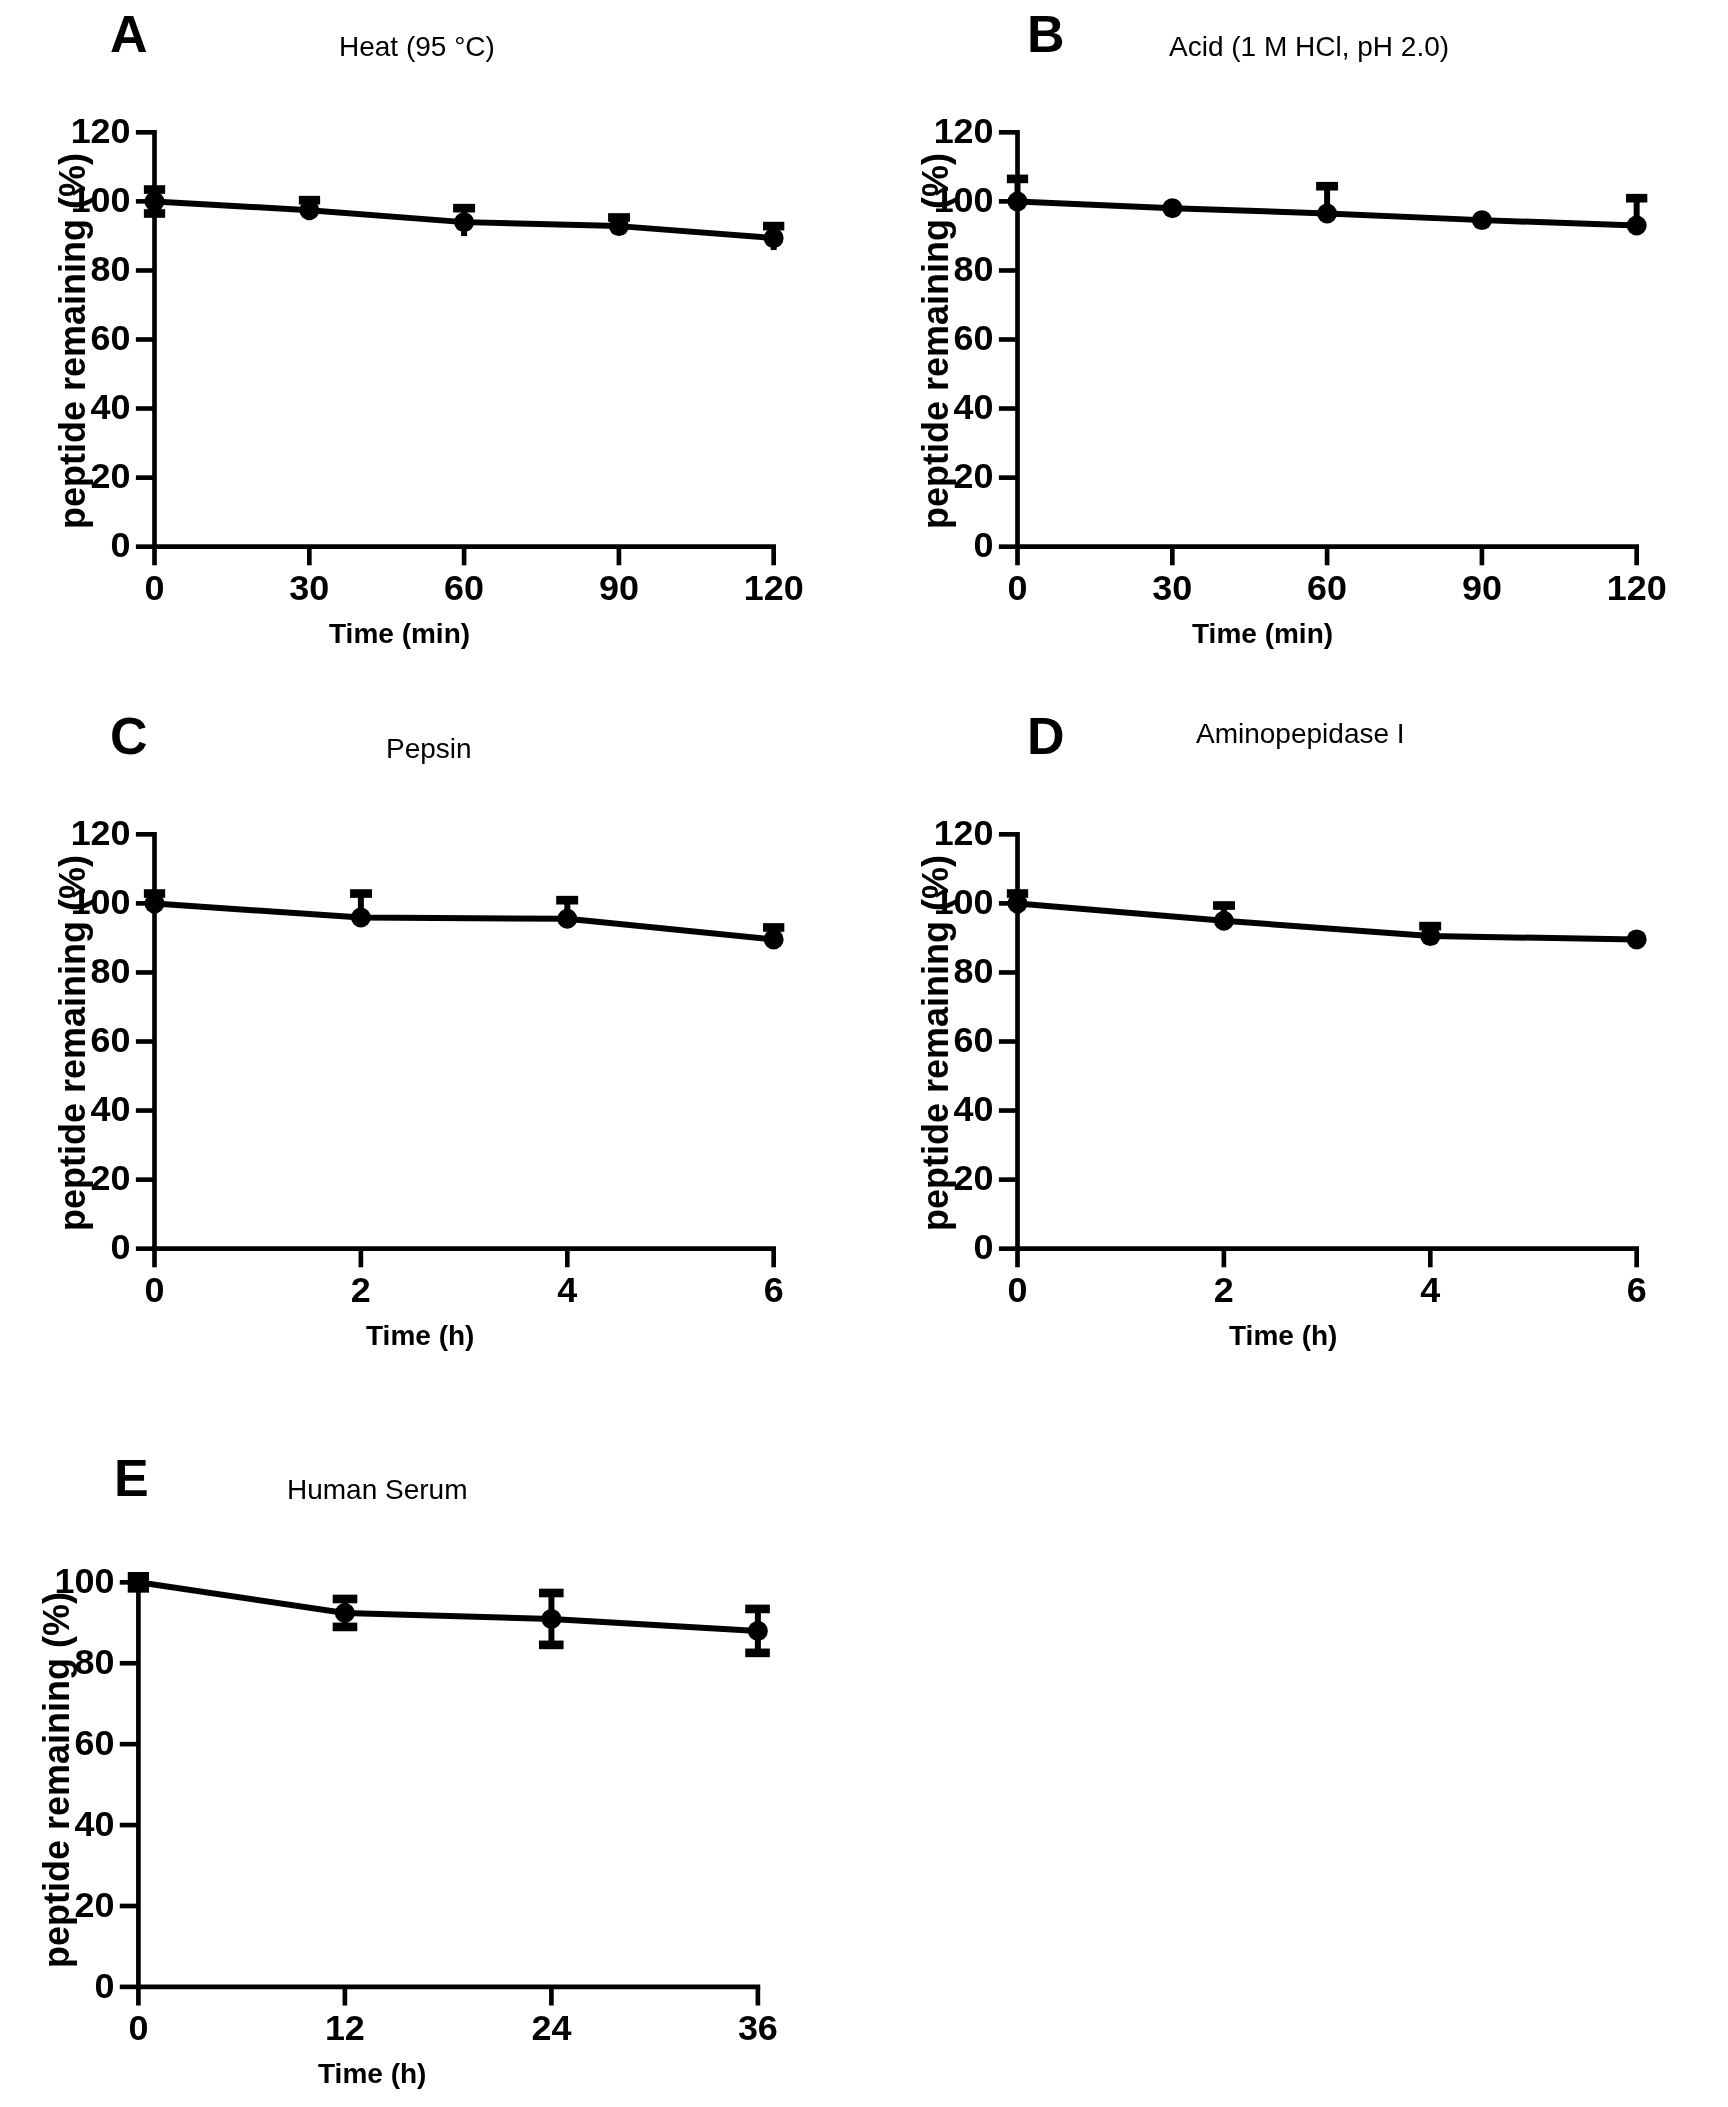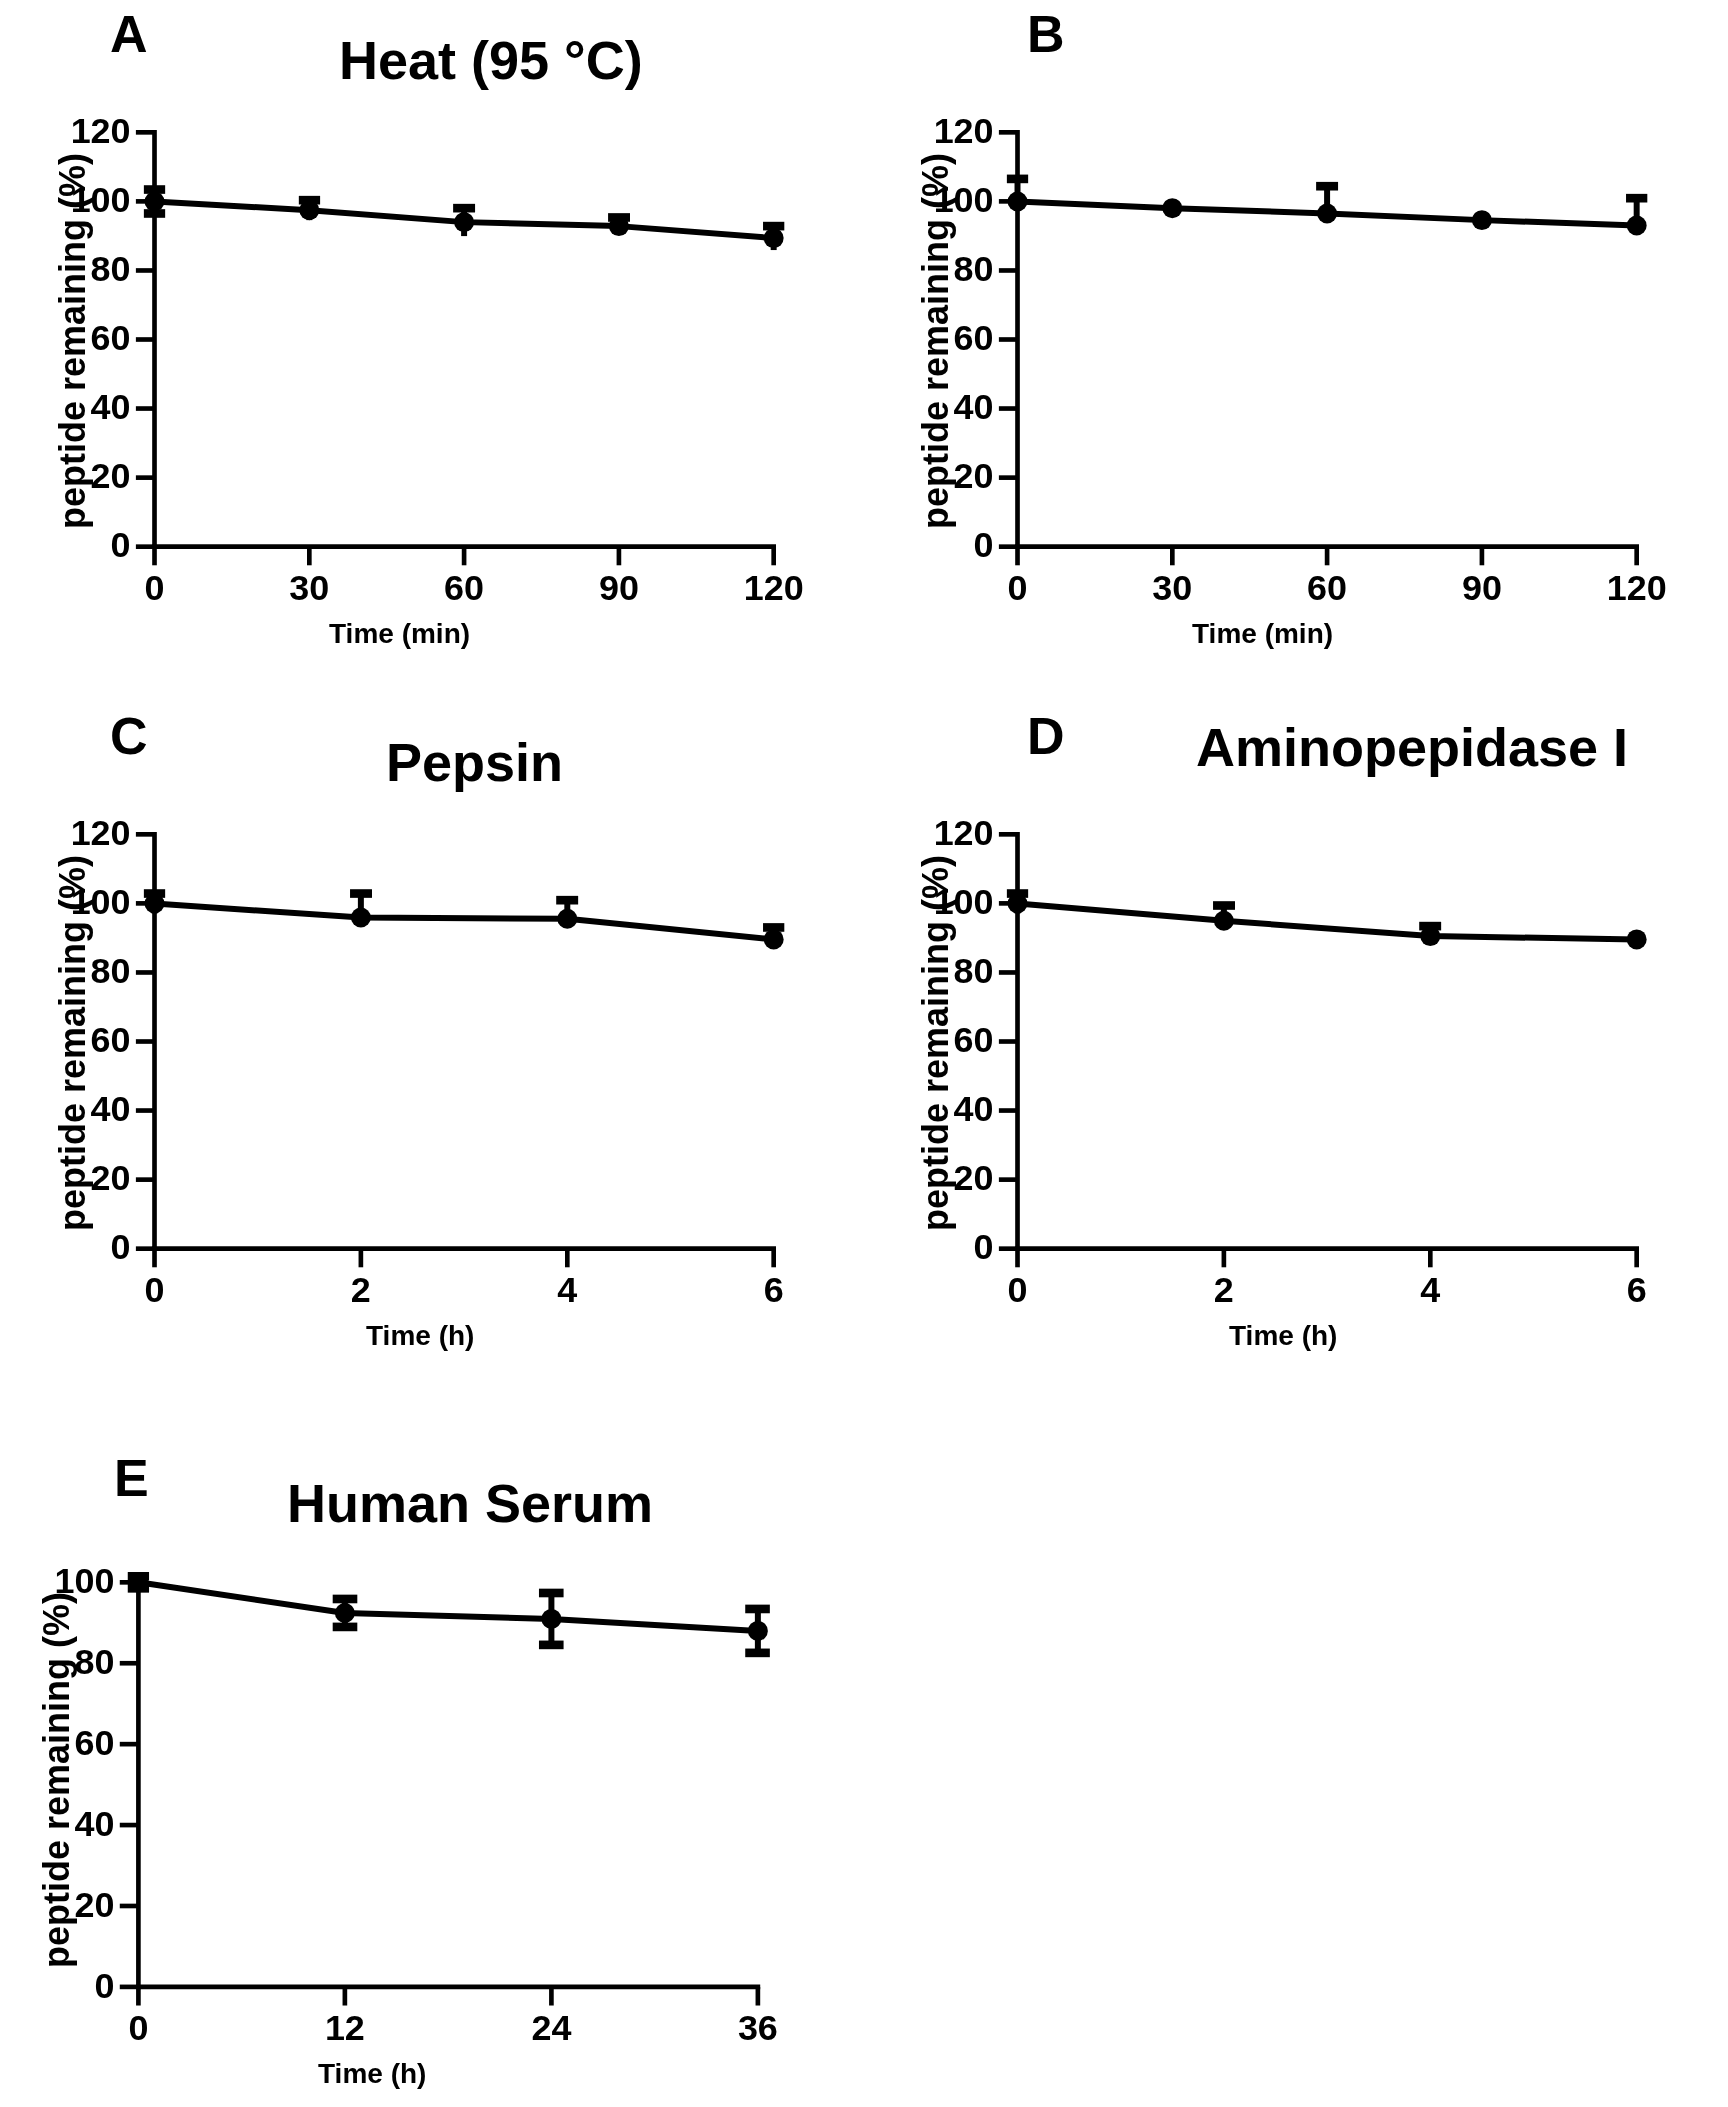--- a/index.html
+++ b/index.html
@@ -25,22 +25,22 @@
   }
   .panel-letter {
     position: absolute;
     font-size: 52px;
     font-weight: bold;
     line-height: 1;
     letter-spacing: 0px;
   }
   .panel-title {
     position: absolute;
-    font-size: 54px;
-    font-weight: bold;
+    font-size: 28px;
+    font-weight: normal;
     line-height: 1;
     white-space: nowrap;
     text-align: center;
   }
   .plot-svg {
     position: absolute;
     left: 0;
     top: 0;
     display: block;
   }
@@ -177,20 +177,21 @@
         <circle class="marker" cx="464.8" cy="316" r="15"></circle>
         <circle class="marker" cx="697.5" cy="334" r="15"></circle>
         <circle class="marker" cx="930.3" cy="340" r="15"></circle>
         <circle class="marker" cx="1163" cy="358" r="15"></circle>
       </g>
     </svg>
   </div>
 
   <div class="panel" style="left:863px; top:0px; width:865px; height:685px;">
     <div class="panel-letter" style="left:164px; top:8px;">B</div>
+    <div class="panel-title" style="left:306px; top:33px;">Acid (1 M HCl, pH 2.0)</div>
     <div class="ylabel" style="left:55px; top:529px;">peptide remaining (%)</div>
     <div class="xlabel" style="left:329px; top:620px;">Time (min)</div>
     <svg class="plot-svg" width="865" height="685" viewBox="0 0 1300 1030" xmlns="http://www.w3.org/2000/svg">
       <g>
         <path class="axis-line" d="M 232 199 L 232 822"></path>
         <path class="axis-line" d="M 232 822 L 1163 822"></path>
         <path class="tick-mark" d="M 232 199 L 204 199"></path>
         <path class="tick-mark" d="M 232 302.8 L 204 302.8"></path>
         <path class="tick-mark" d="M 232 406.7 L 204 406.7"></path>
         <path class="tick-mark" d="M 232 510.5 L 204 510.5"></path>

